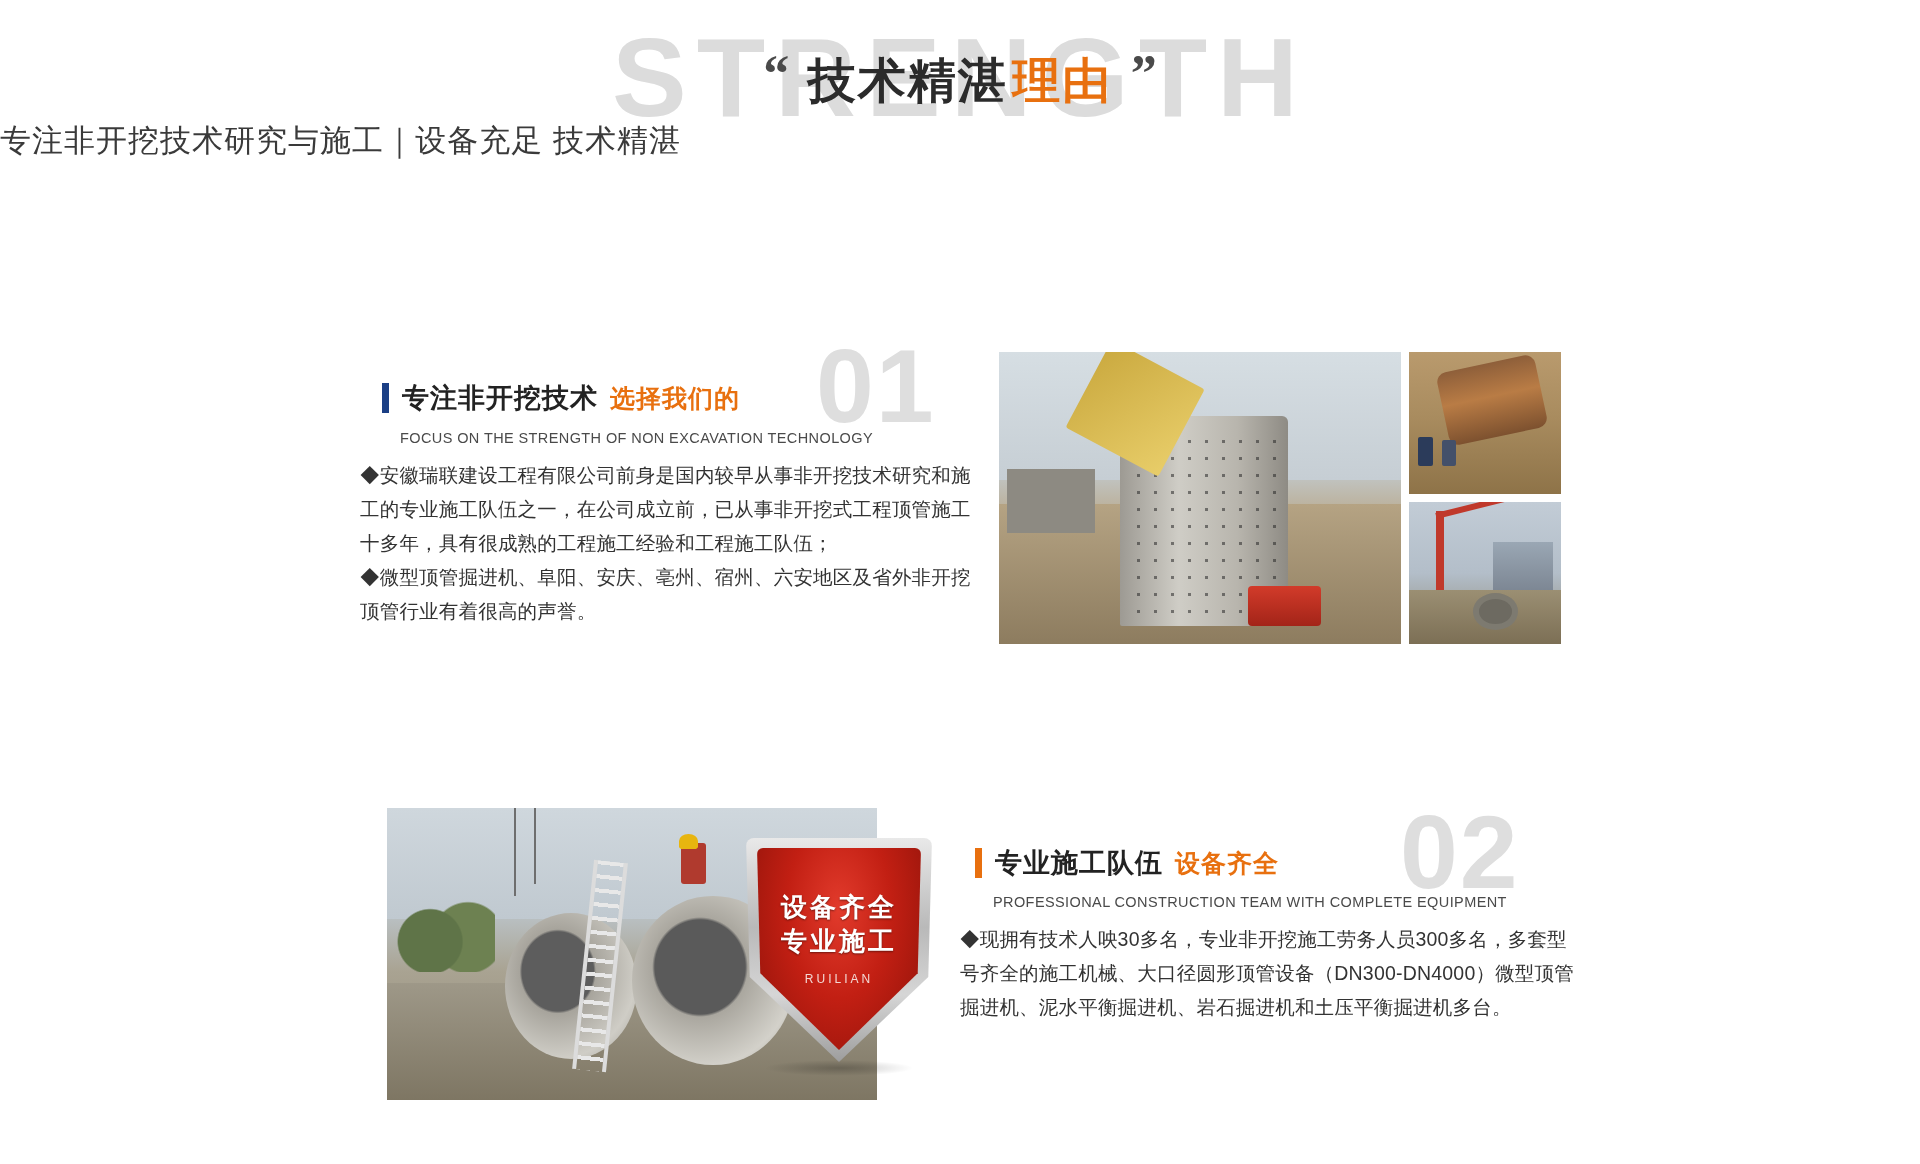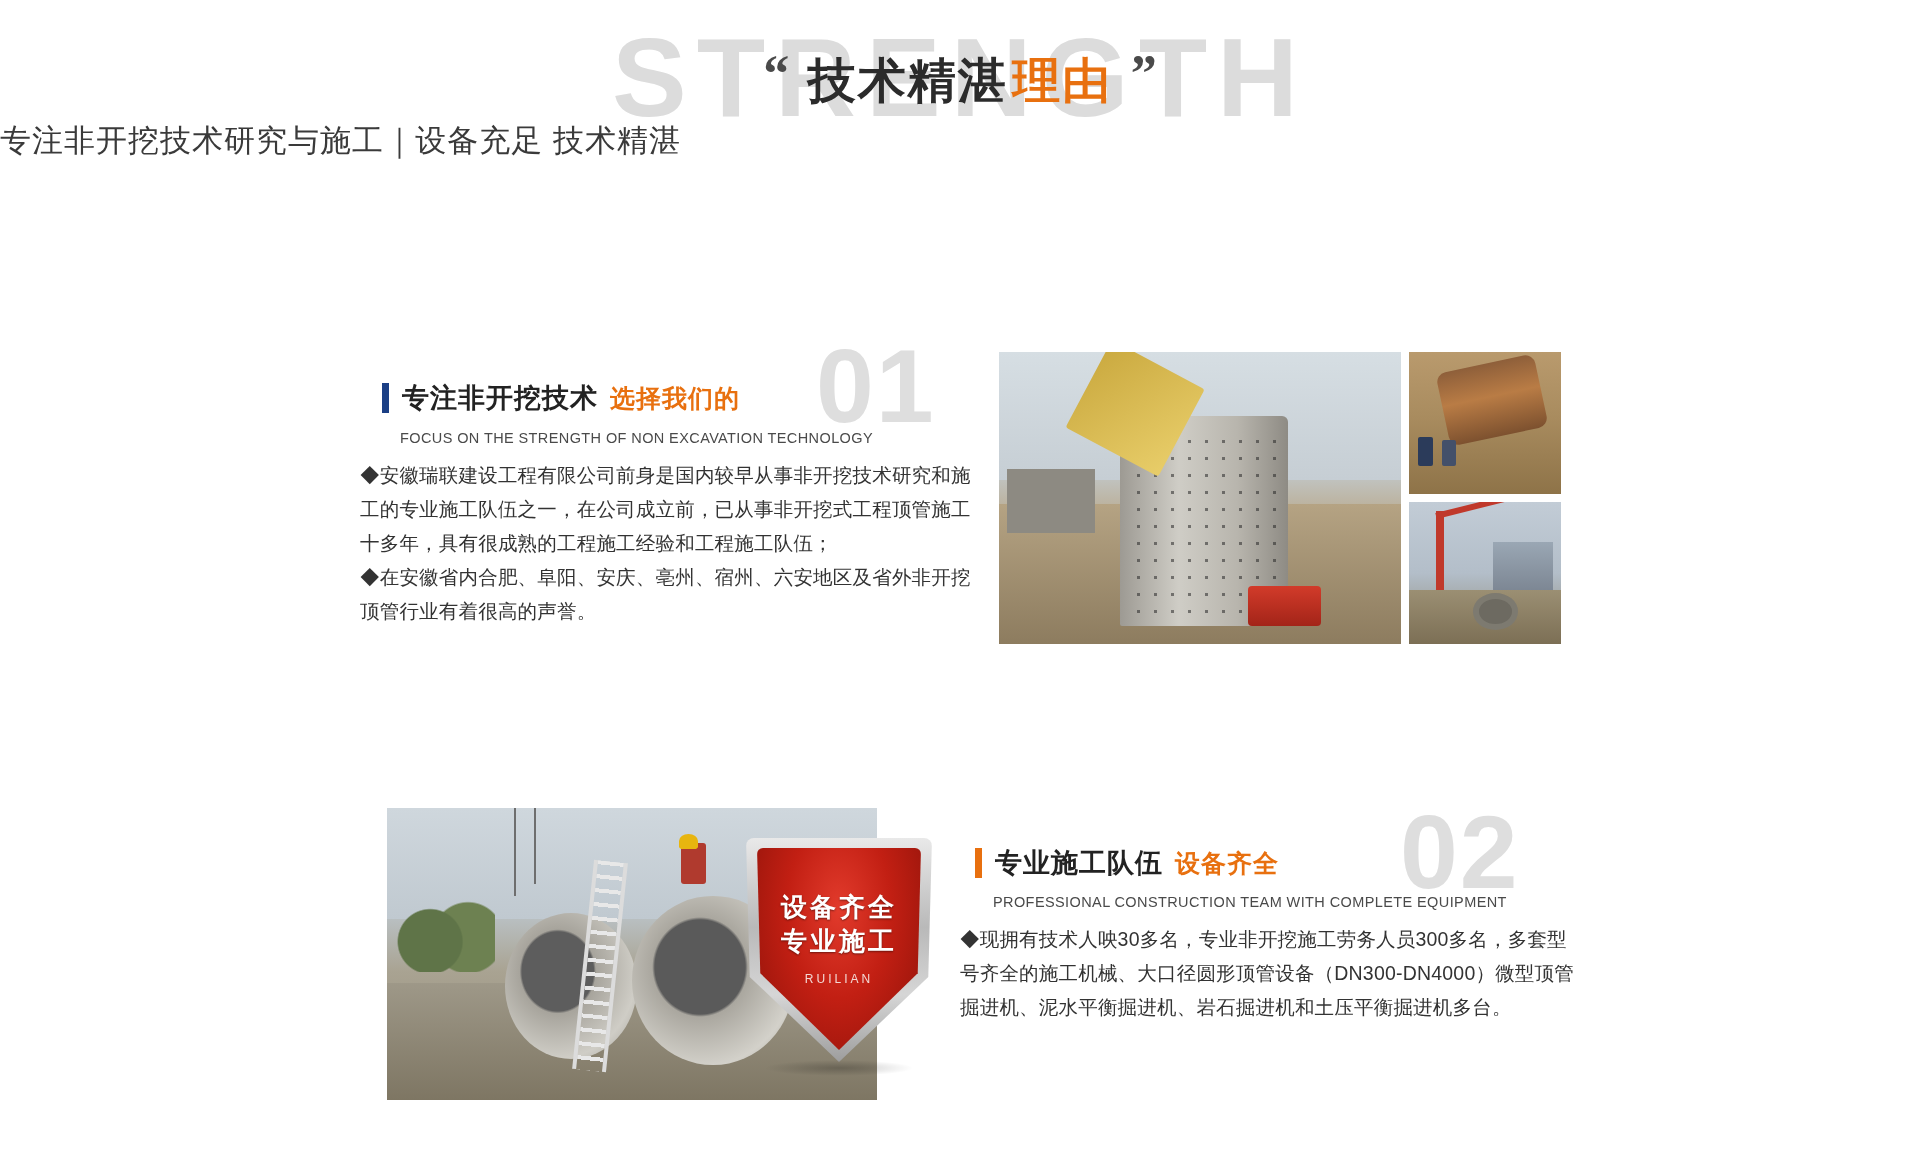--- a/index.html
+++ b/index.html
@@ -317,21 +317,21 @@
 
     <div class="heading-row" style="left:382px; top:380px;">
       <span class="bar bar-blue"></span>
       <span class="h-cn">专注非开挖技术</span>
       <span class="h-cn-accent">选择我们的</span>
     </div>
     <div class="h-en" style="left:400px; top:430px;">FOCUS ON THE STRENGTH OF NON EXCAVATION TECHNOLOGY</div>
 
     <div class="body-text" style="left:360px; top:458px; width:620px;">
       <p>◆安徽瑞联建设工程有限公司前身是国内较早从事非开挖技术研究和施工的专业施工队伍之一，在公司成立前，已从事非开挖式工程顶管施工十多年，具有很成熟的工程施工经验和工程施工队伍；</p>
-      <p>◆在安徽省内合肥、阜阳、安庆、亳州、宿州、六安地区及省外非开挖顶管行业有着很高的声誉。</p>
+      <p>◆微型顶管掘进机、阜阳、安庆、亳州、宿州、六安地区及省外非开挖顶管行业有着很高的声誉。</p>
     </div>
 
     <div class="photo p1">
       <div class="sky"></div>
       <div class="ground"></div>
       <div class="bld"></div>
       <div class="shaft"></div>
       <div class="boom"></div>
       <div class="redcab"></div>
     </div>

